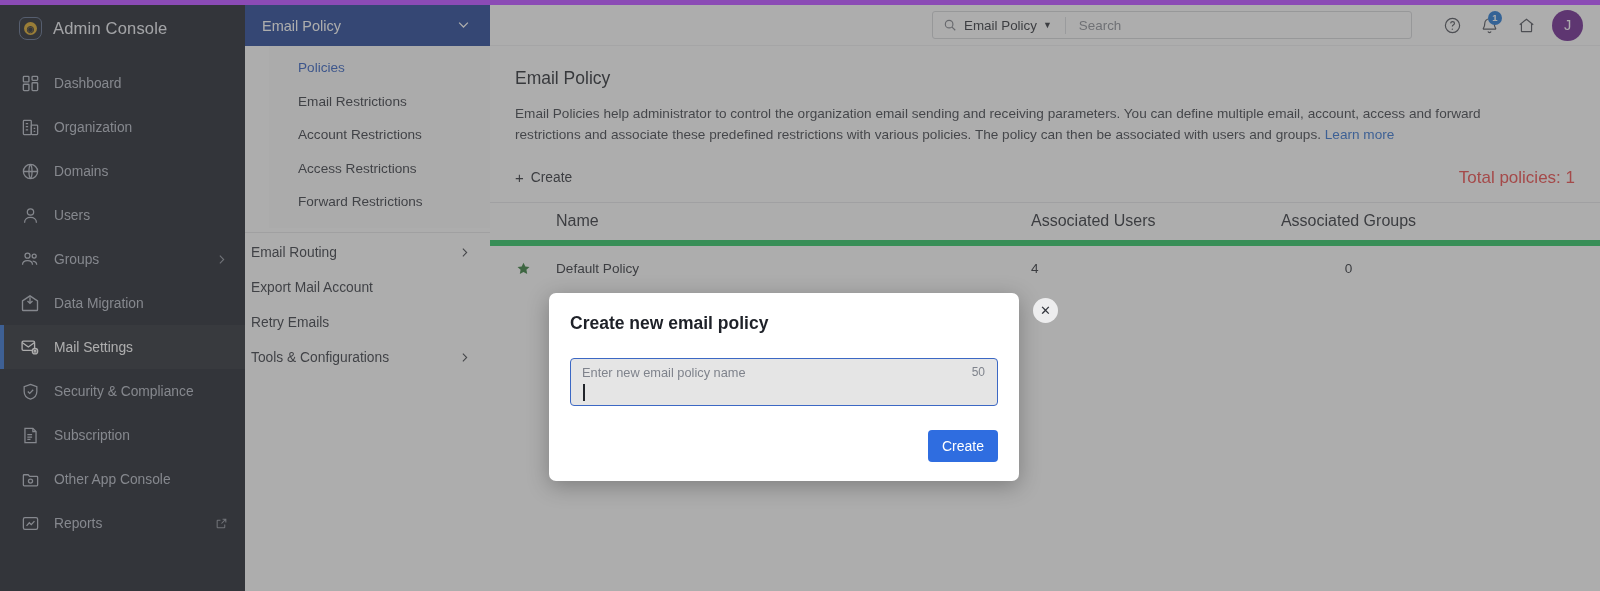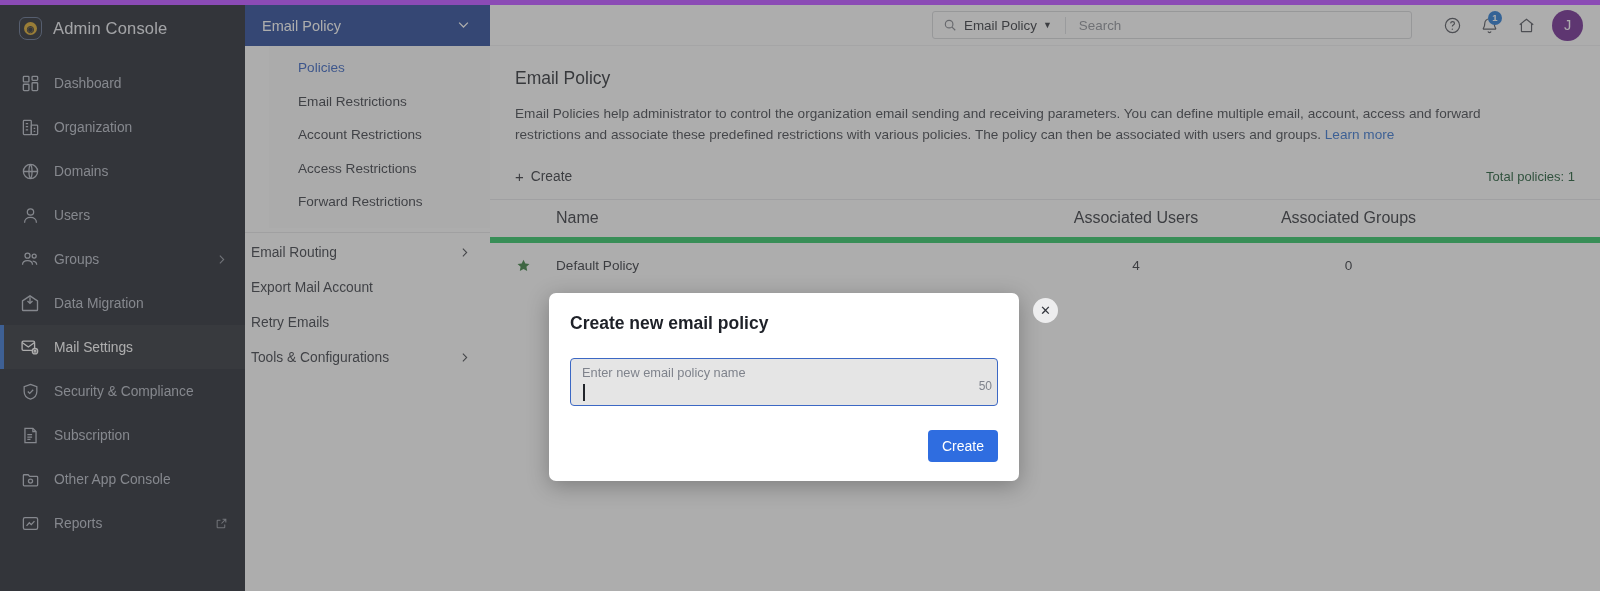--- a/index.html
+++ b/index.html
@@ -175,35 +175,35 @@
   .toolbar {
     display: flex; align-items: center;
     margin: 22px 25px 0 25px;
     padding-bottom: 14px;
   }
   .create-link {
     display: flex; align-items: center; gap: 7px;
     font-size: 13.8px; color: #2a2d34; cursor: pointer;
   }
   .create-link .plus { font-size: 15px; color: #2a2d34; }
-  .total { margin-left: auto; font-size: 13px; color: #14532d; }
+  .total { margin-left: auto; font-size: 17px; color: #ef4444; }
 
   .tbl { border-top: 1px solid #e7e7ea; }
   .thead {
     display: flex; align-items: center; height: 43px;
     border-bottom: 6px solid #22c55e;
     font-size: 16px; color: #2a2d34;
   }
   .trow {
     display: flex; align-items: center; height: 45px;
     font-size: 13.6px; color: #2a2d34;
   }
   .col-star { width: 66px; display: flex; justify-content: center; flex: 0 0 66px; }
   .col-name { width: 475px; flex: 0 0 475px; }
-  .col-users { width: 210px; flex: 0 0 210px; text-align: center; }
+  .col-users { width: 210px; flex: 0 0 210px; text-align: left; }
   .col-groups { width: 215px; flex: 0 0 215px; text-align: center; }
 
   
   .scrim {
     position: absolute; top: 0; left: 0;
     width: 1600px; height: 591px;
     background: rgba(80,80,80,0.47);
     z-index: 30;
   }
   .dialog-wrap {
@@ -224,22 +224,22 @@
     height: 48px;
     border: 1px solid #3c68c4;
     border-radius: 4px;
     background: #e5e5e5;
   }
   .field-label {
     position: absolute; left: 11px; top: 6px;
     font-size: 12.8px; color: #7f838c;
   }
   .field-count {
-    position: absolute; right: 5px; top: 6px;
-    font-size: 12px; color: #7f838c; margin-top: 14px;
+    position: absolute; right: 12px; top: 6px;
+    font-size: 12px; color: #7f838c;
   }
   .field-caret {
     position: absolute; left: 12px; top: 25px;
     width: 1.6px; height: 17px; background: #22252b;
   }
   .dlg-actions {
     display: flex; justify-content: flex-end;
     margin-top: 24px;
   }
   .btn-create {

